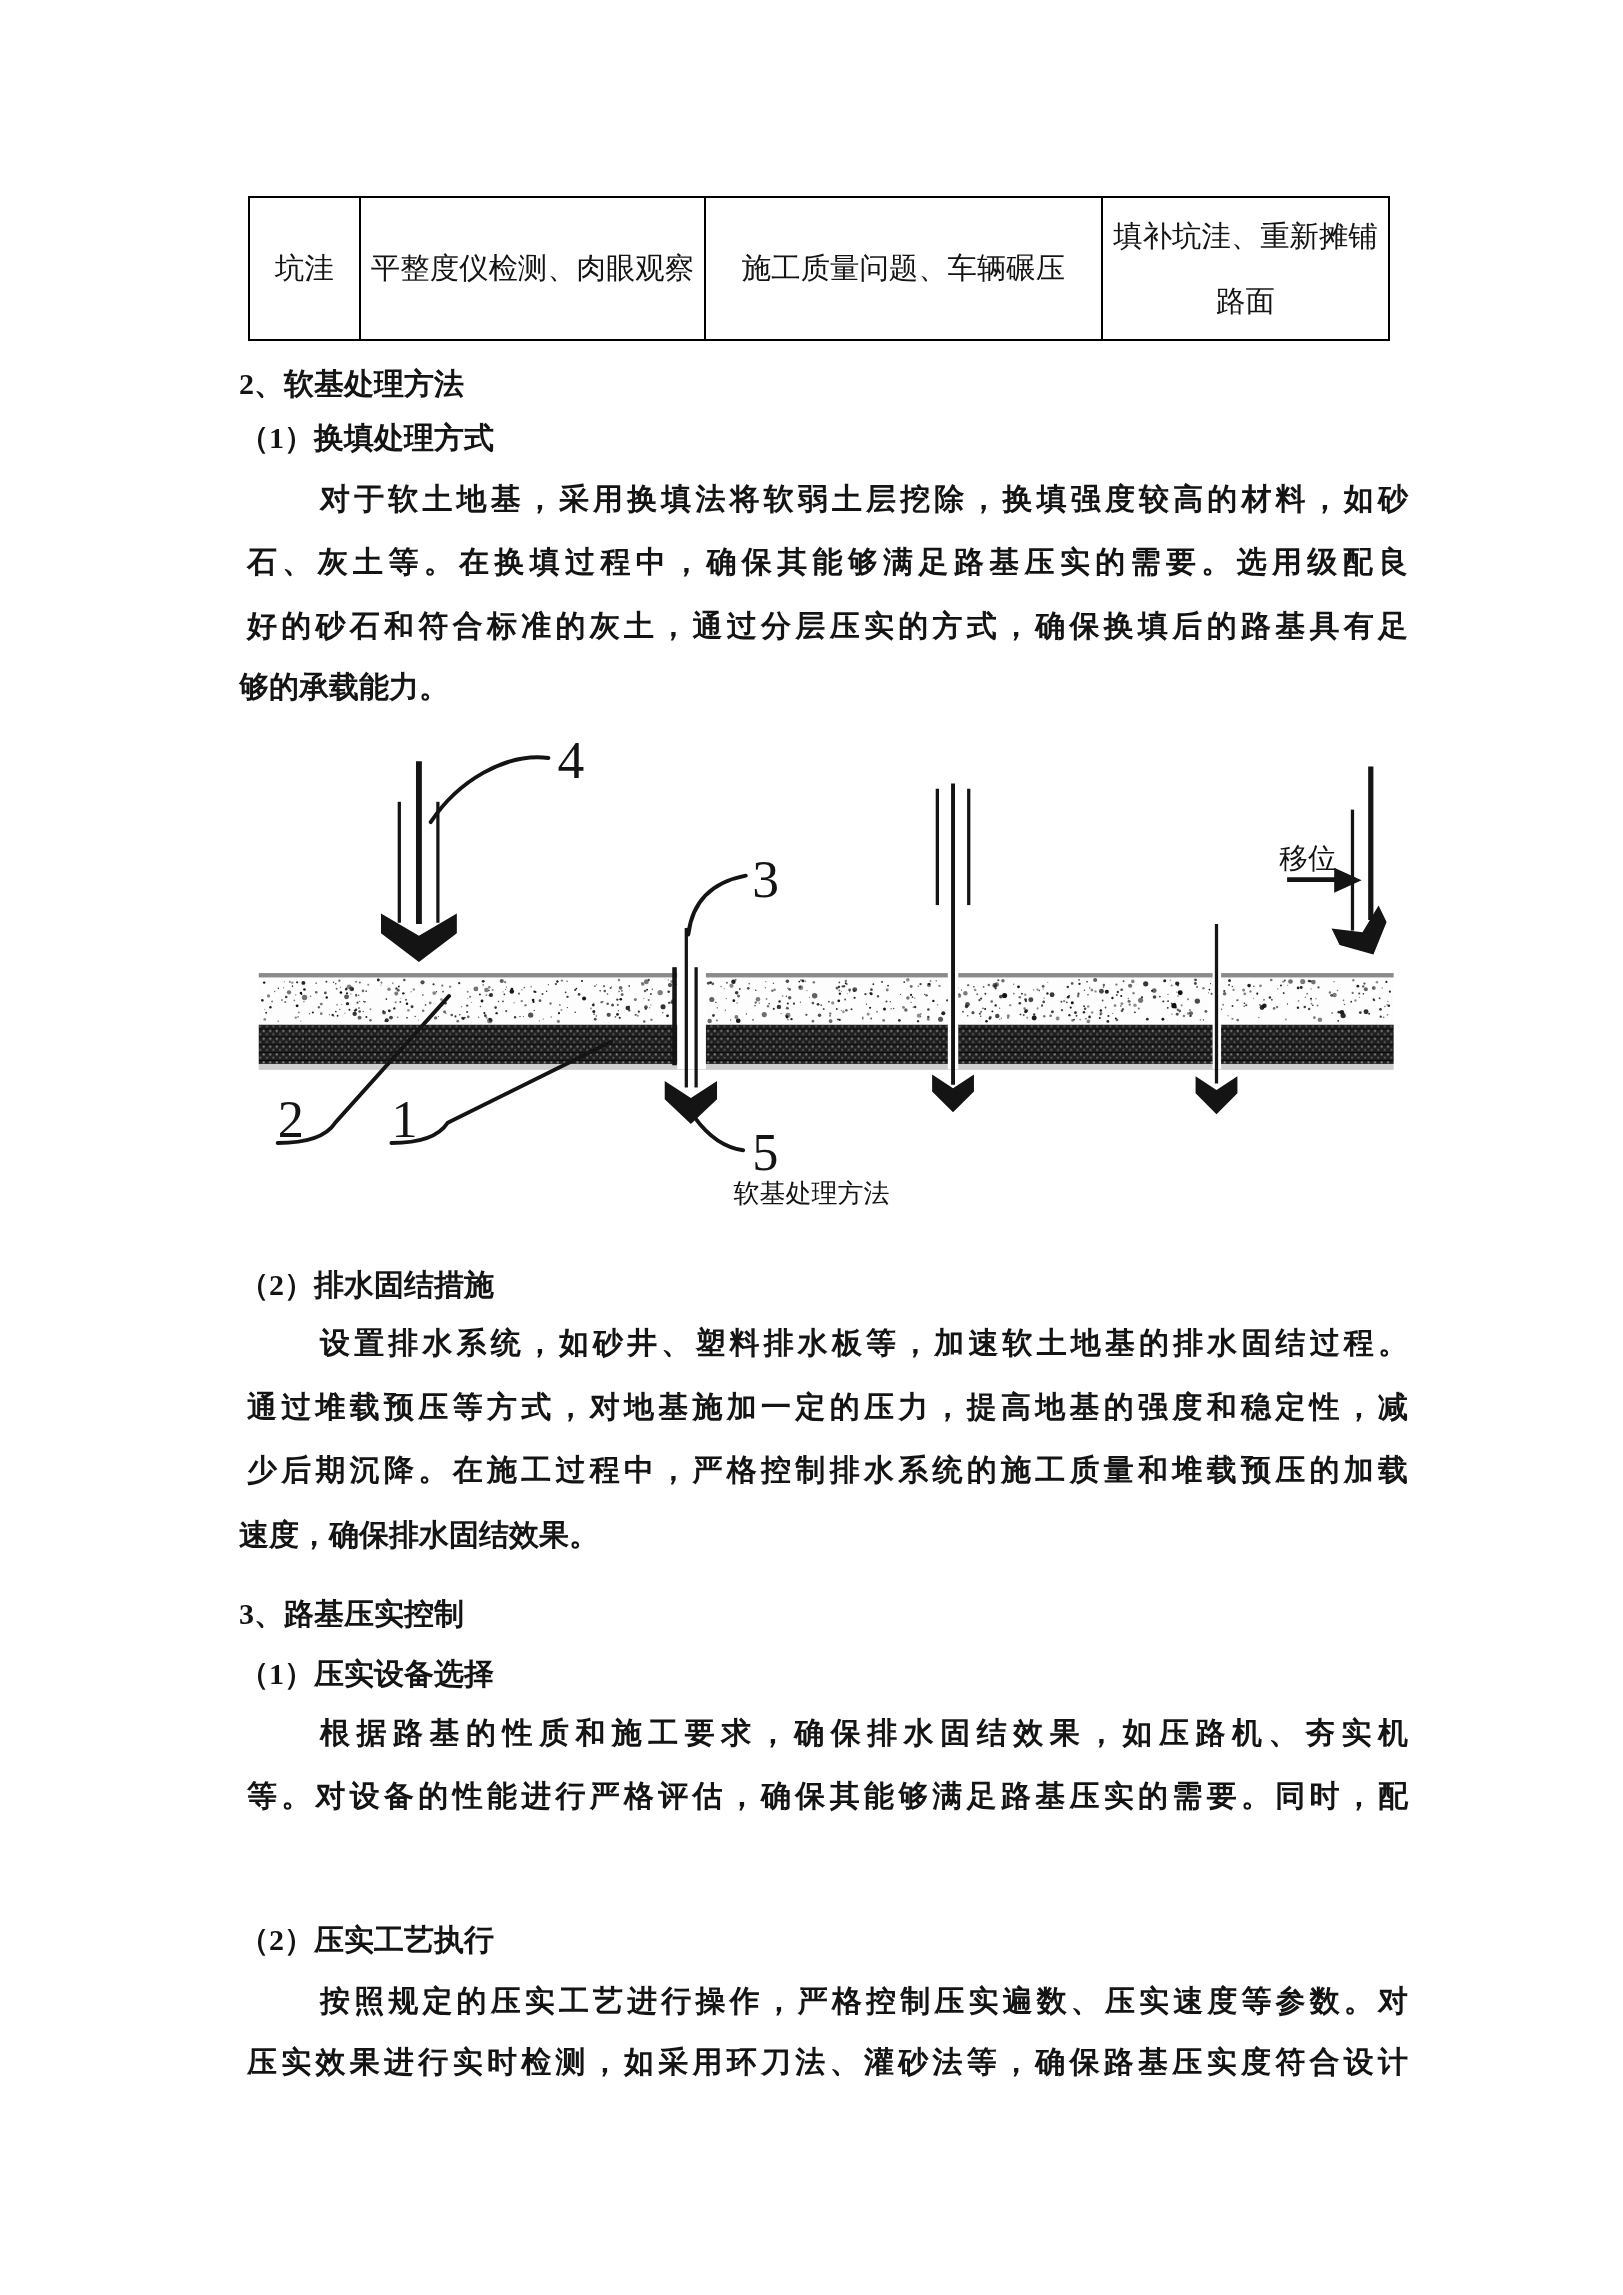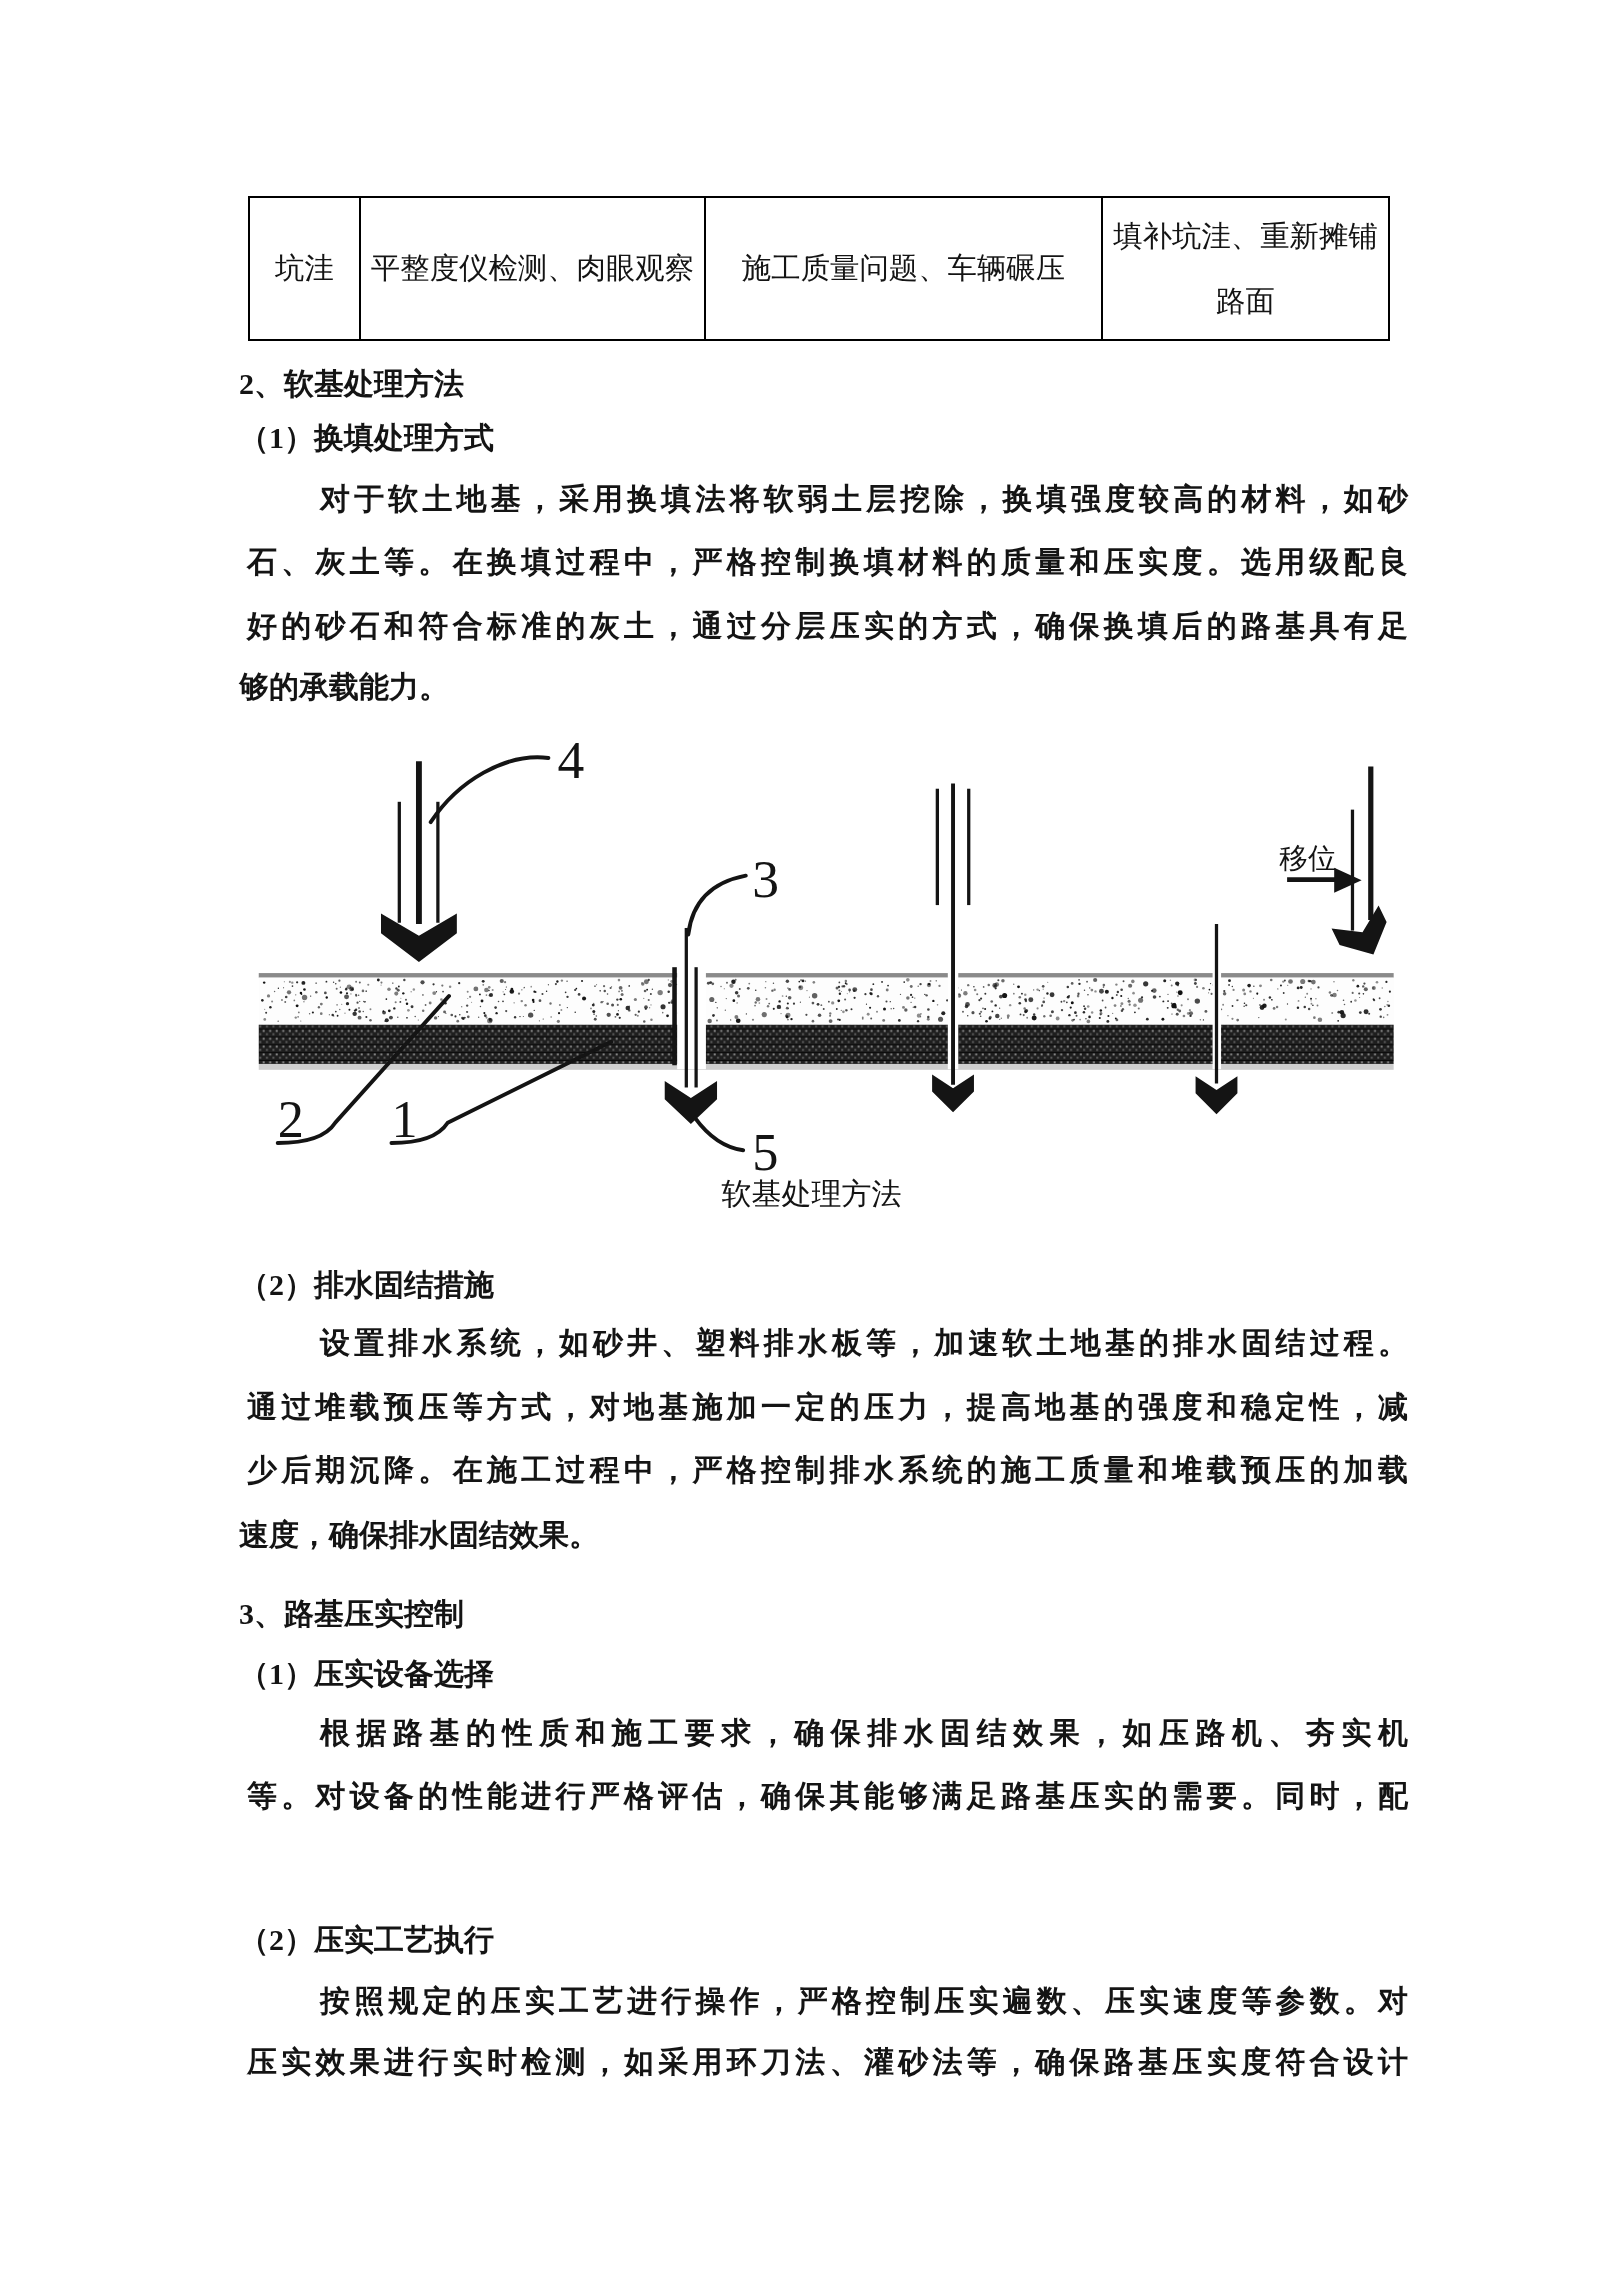--- a/index.html
+++ b/index.html
@@ -29,21 +29,21 @@
   .line{
     position:absolute;left:239px;width:1161px;height:41px;
     font-size:30px;line-height:41px;
     box-sizing:border-box;
     white-space:normal;overflow:visible;font-weight:bold;
   }
   .j{text-align:justify;text-align-last:justify;text-justify:inter-character;margin-left:8px;}
   .ind{padding-left:73px;}
   .caption{
     position:absolute;left:0;width:1623px;height:41px;
-    font-size:30px;line-height:41px;text-align:center;
+    font-size:26px;line-height:41px;text-align:center;
   }
   
   .figure-svg{position:absolute;left:0;top:707px;width:1623px;height:523px;}
 </style>
 </head>
 <body>
 
 <div class="page">
 
   <table class="doc-table">
@@ -59,21 +59,21 @@
       <td>平整度仪检测、肉眼观察</td>
       <td>施工质量问题、车辆碾压</td>
       <td>填补坑洼、重新摊铺路面</td>
     </tr>
   </tbody>
     </table>
 
   <div class="line" style="top:363px">2、软基处理方法</div>
   <div class="line" style="top:417px">（1）换填处理方式</div>
   <div class="line ind j" style="top:478px">对于软土地基，采用换填法将软弱土层挖除，换填强度较高的材料，如砂</div>
-  <div class="line j" style="top:541px">石、灰土等。在换填过程中，严格控制换填材料的质量和压实度。选用级配良</div>
+  <div class="line j" style="top:541px">石、灰土等。在换填过程中，确保其能够满足路基压实的需要。选用级配良</div>
   <div class="line j" style="top:605px">好的砂石和符合标准的灰土，通过分层压实的方式，确保换填后的路基具有足</div>
   <div class="line" style="top:666px">够的承载能力。</div>
 
   <svg class="figure-svg" viewBox="0 1080 2481 800">
     <defs>
       <pattern id="weave" width="10" height="12" patternUnits="userSpaceOnUse">
         <rect width="10" height="12" fill="#1e1e1e"></rect>
         <rect x="1" y="2" width="3" height="3" fill="#8a8a8a"></rect>
         <rect x="6" y="7" width="3" height="3" fill="#5f5f5f"></rect>
         <rect x="0" y="0" width="10" height="1" fill="#000"></rect>

